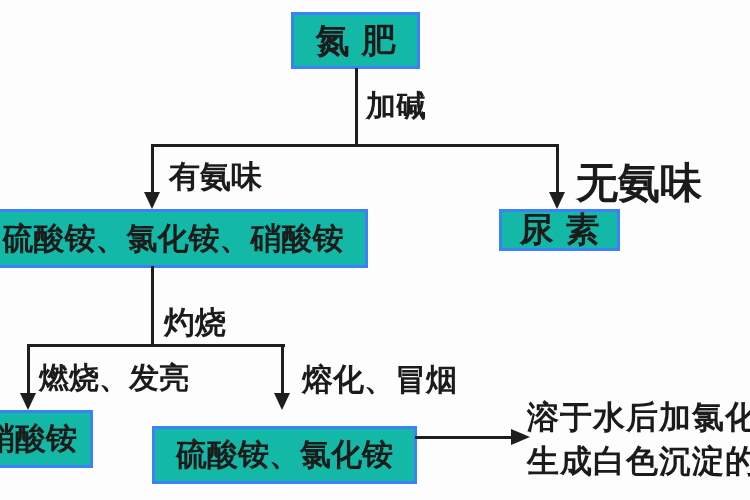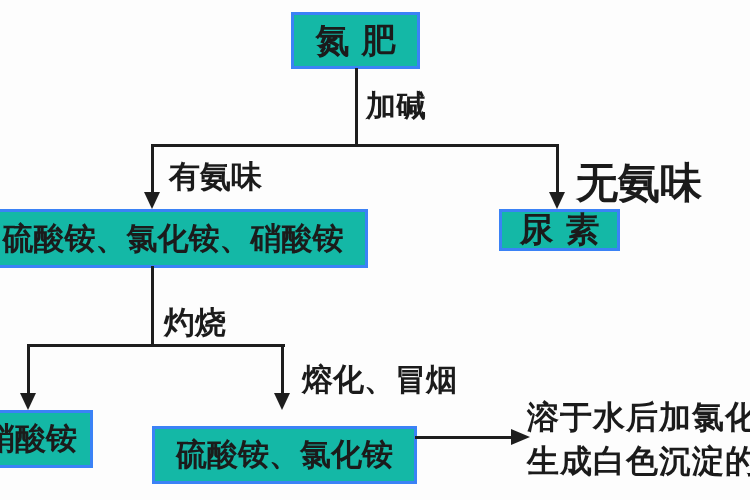--- a/index.html
+++ b/index.html
@@ -98,20 +98,21 @@
 
   <div class="line" style="left:151px; top:266px; width:3px; height:81px;"></div>
 
   <div class="label" style="left:164px; top:293px; font-size:31px;margin-top:14px;">灼烧</div>
 
   <div class="line" style="left:27px; top:344px; width:258px; height:3px;"></div>
 
   <div class="line" style="left:27px; top:344px; width:3px; height:50px;"></div>
   <div class="arrow-down" style="left:20px; top:393px;"></div>
 
+  <div class="label" style="left:39px; top:363px; font-size:30px;">燃烧、发亮</div>
 
   <div class="line" style="left:281px; top:344px; width:3px; height:50px;"></div>
   <div class="arrow-down" style="left:274px; top:393px;"></div>
 
   <div class="label" style="left:302px; top:364px; font-size:31px;">熔化、冒烟</div>
 
   <div class="box" style="left:-32px; top:410px; width:125px; height:58px; font-size:31px;">
     <span>硝酸铵</span>
   </div>
 

